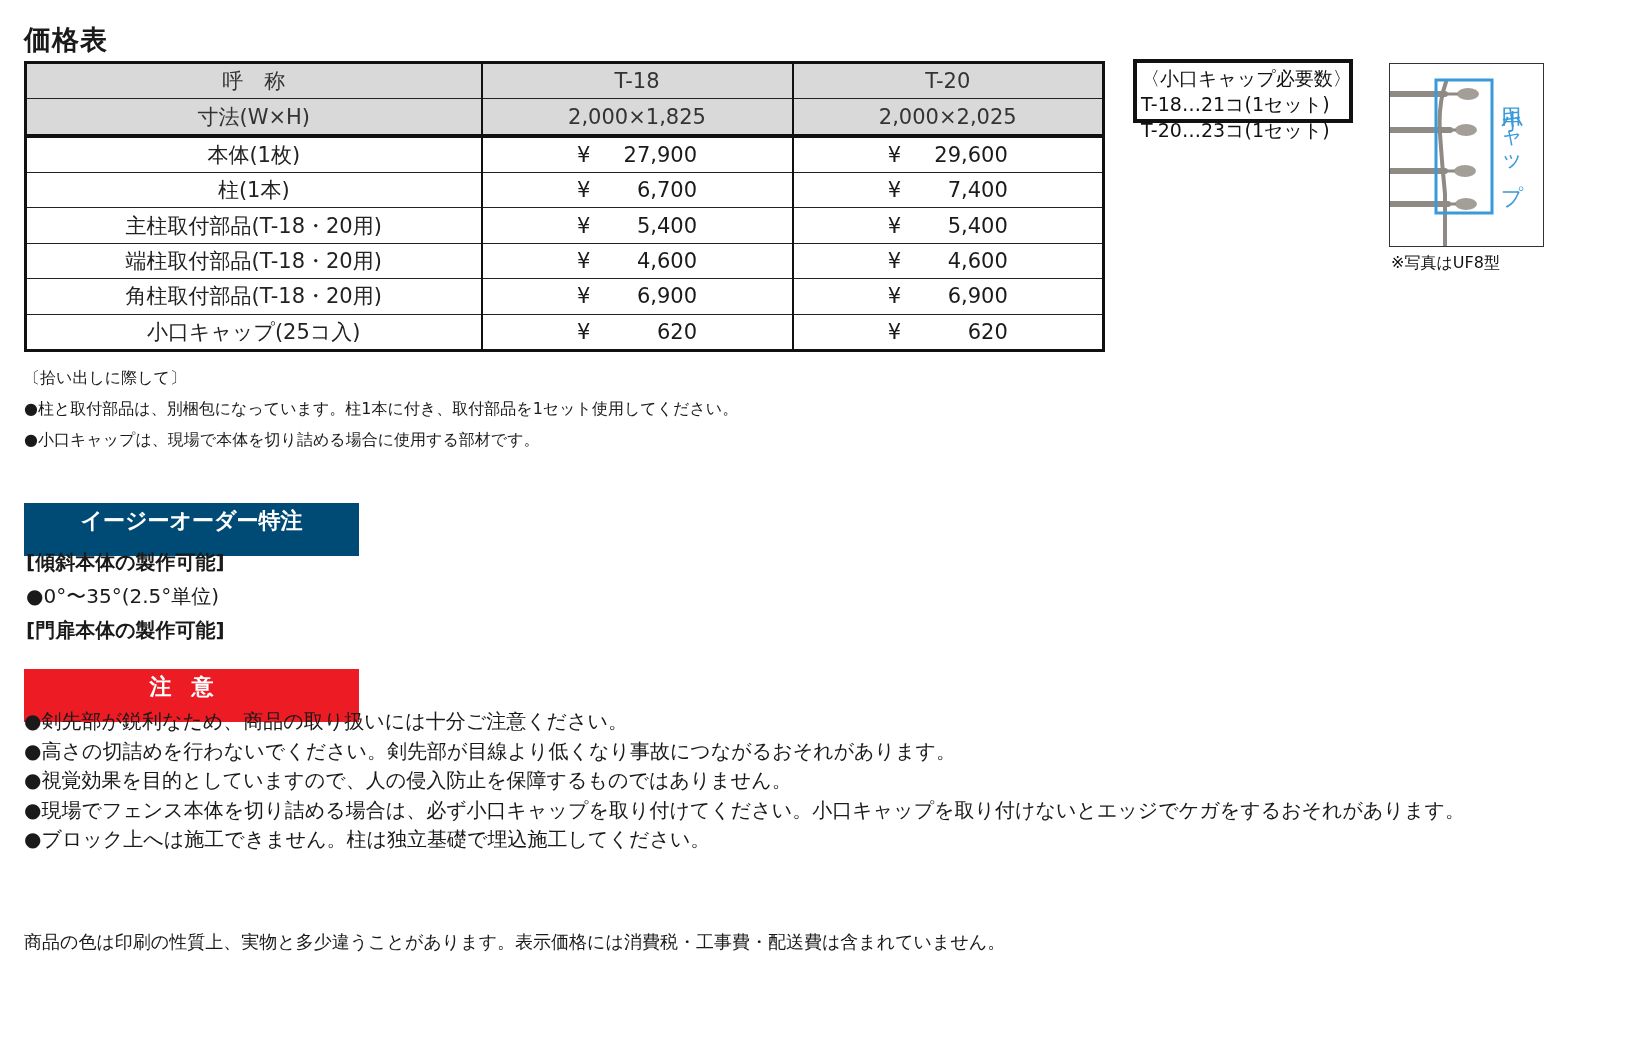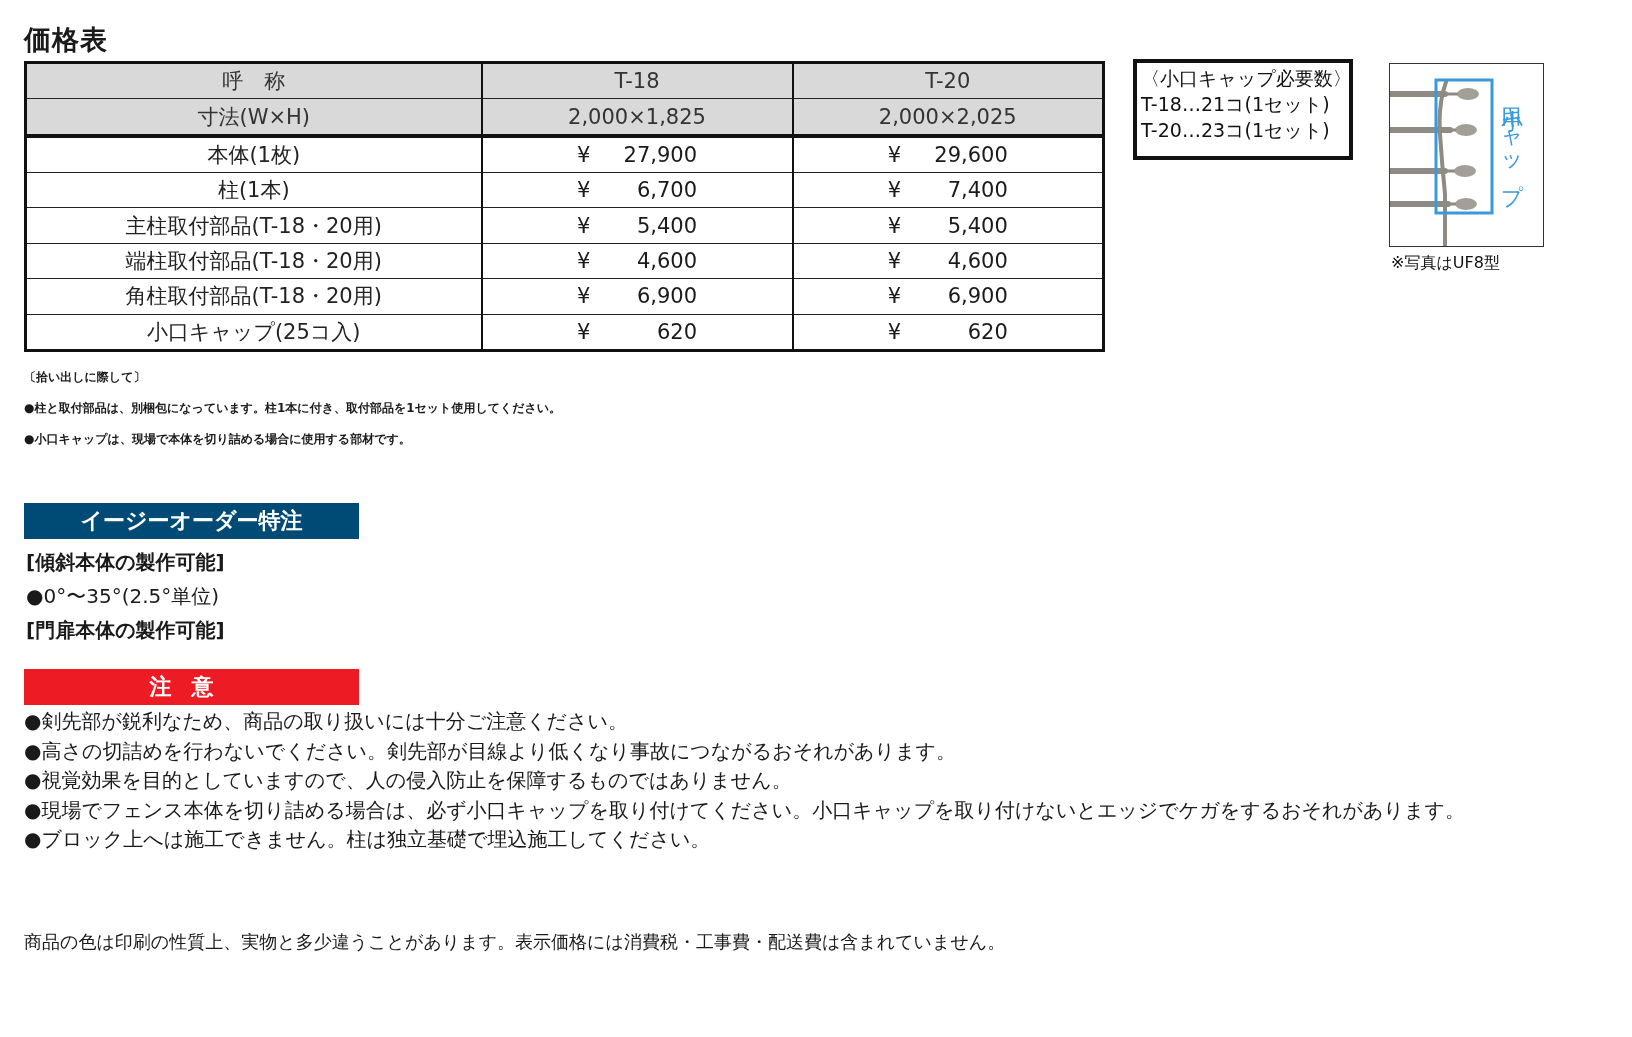--- a/index.html
+++ b/index.html
@@ -24,33 +24,33 @@
   table.price tr.hdr.last td { border-bottom: 4px solid #111; }
   table.price col.c1 { width: 456px; }
   table.price col.c2 { width: 311px; }
   table.price col.c3 { width: 311px; }
   td.label { color: #222; }
   td.price { font-weight: normal; font-size: 26px; }
   .yen { display: inline-block; width: 30px; text-align: left; }
   .amt { display: inline-block; width: 90px; text-align: right; }
 
   .cap-box {
-    left: 1133px; top: 59px; width: 220px; height: 101px;
+    left: 1133px; top: 59px; width: 220px; height: 64px;
     border: 4px solid #111; padding: 2px 4px; box-sizing: border-box;
     font-size: 19px; line-height: 26px; color: #111; white-space: nowrap;
   }
   .photo {
     left: 1389px; top: 63px; width: 155px; height: 184px;
     border: 1px solid #333; box-sizing: border-box; overflow: hidden; background: #fff;
   }
   .photo-caption { left: 1391px; top: 253px; font-size: 16px; color: #111; }
 
-  .notes { left: 24px; top: 362px; font-size: 12px; line-height: 31px; white-space: nowrap; font-weight: bold; }
+  .notes { left: 24px; top: 362px; font-size: 16px; line-height: 31px; white-space: nowrap; }
   .band {
-    height: 36px; width: 335px; color: #fff; font-weight: bold;
+    height: 53px; width: 335px; color: #fff; font-weight: bold;
     font-size: 22px; text-align: center; line-height: 36px;
   }
   .band-blue { left: 24px; top: 503px; background: #004b76; }
   .band-red { left: 24px; top: 669px; background: #ed1c24; letter-spacing: 20px; }
   .easy { left: 26px; top: 545px; font-size: 20px; line-height: 34px; white-space: nowrap; }
   .easy .bold { font-weight: bold; }
   .caution { left: 24px; top: 707px; font-size: 20px; line-height: 29.5px; white-space: nowrap; }
   .footer { left: 24px; top: 930px; font-size: 18px; white-space: nowrap; }
 </style>
 </head>

